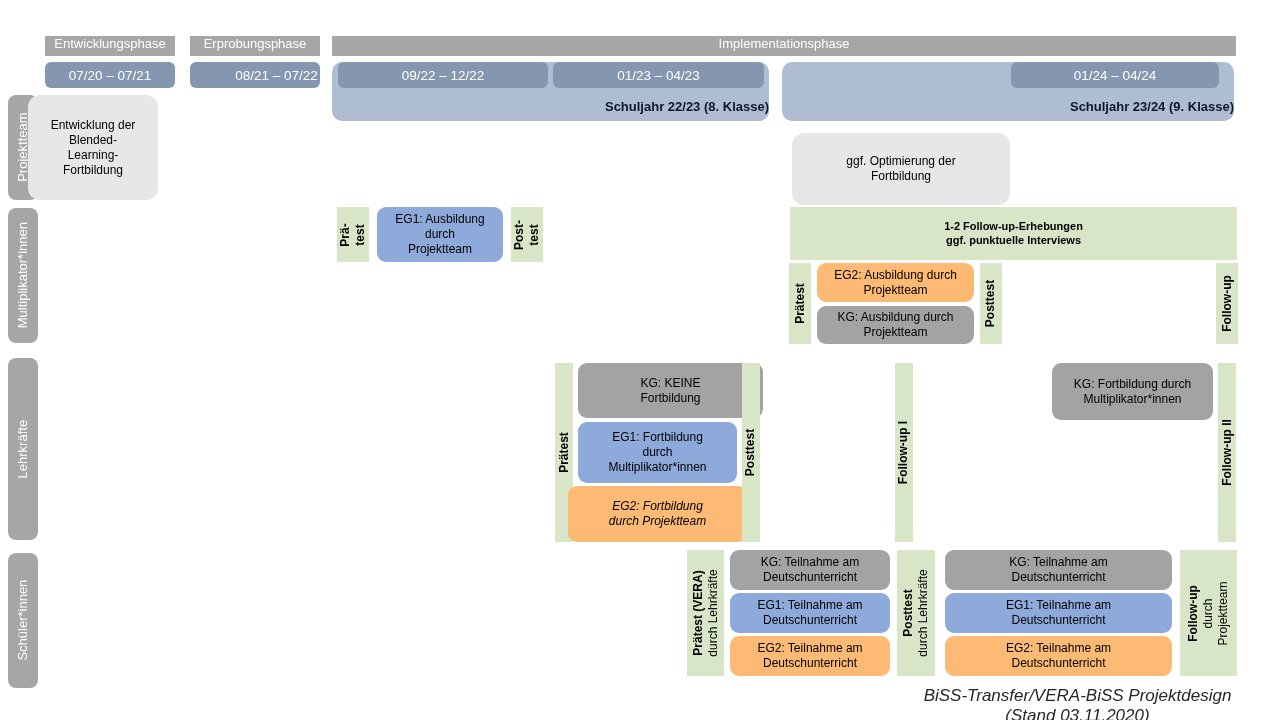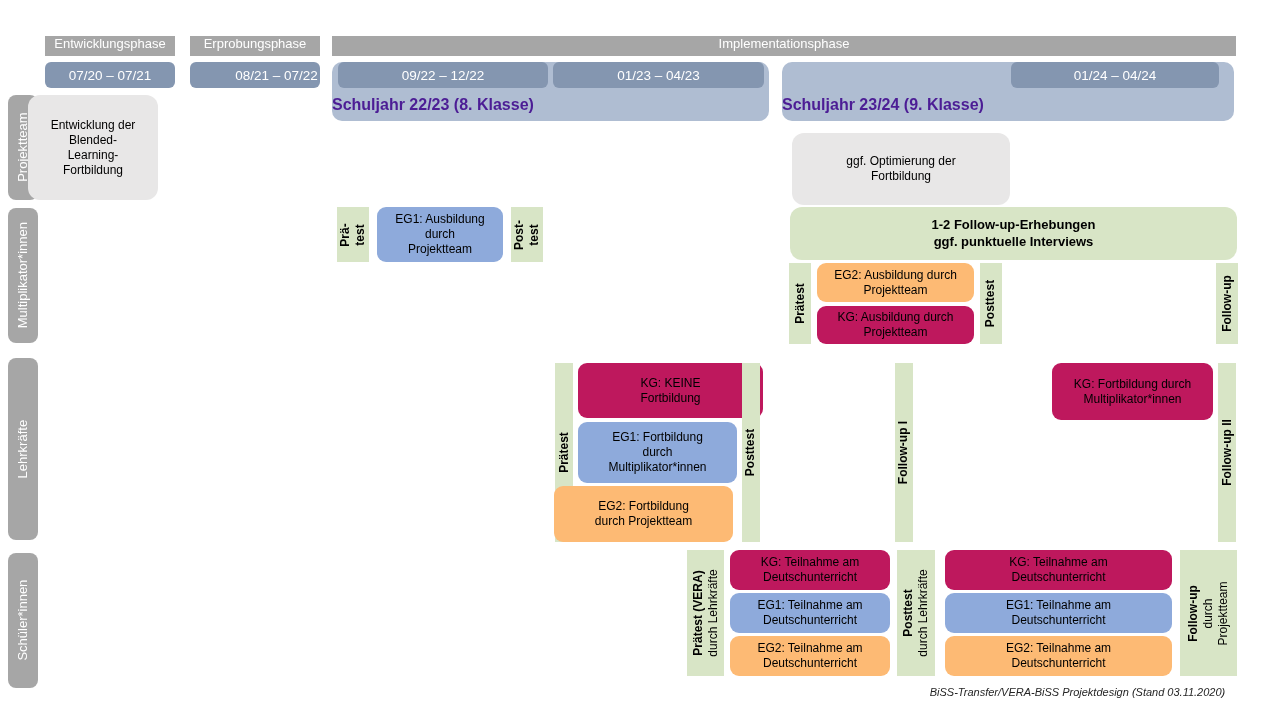--- a/index.html
+++ b/index.html
@@ -1,36 +1,36 @@
 <!DOCTYPE html>
 <html><head>
 <meta charset="utf-8">
 <style>
   html,body{margin:0;padding:0;background:#fff;font-family:"Liberation Sans",sans-serif;}
   #canvas{position:relative;width:1280px;height:720px;background:#fff;overflow:hidden;}
   .abs{position:absolute;box-sizing:border-box;}
   .phasebar{background:#A6A6A6;color:#fff;display:flex;align-items:flex-start;justify-content:center;font-size:13px;}
   .datebar{background:#8496B0;color:#fff;border-radius:6px;display:flex;align-items:center;justify-content:center;font-size:13.5px;}
   .sjband{background:#AFBDD2;border-radius:10px;}
-  .sjlabel{color:#4c1d95;font-weight:bold;font-size:16px;display:flex;align-items:flex-end;justify-content:flex-start;}
+  .sjlabel{color:#0f172a;font-weight:bold;font-size:13px;display:flex;align-items:flex-end;justify-content:flex-end;}
   .box{display:flex;align-items:center;justify-content:center;text-align:center;font-size:12px;color:#000;border-radius:9px;}
   .box span{white-space:pre-line;line-height:1.25;}
   .graylight{background:#E8E7E7;border-radius:12px;}
-  .kg{background:#be185d;}
+  .kg{background:#a3a3a3;}
   .eg1{background:#8EAADB;}
   .eg2{background:#fdba74;}
   .green{background:#D8E5C6;border-radius:0;}
-  .greenwide{background:#D8E5C6;border-radius:12px;font-weight:bold;font-size:13px;}
+  .greenwide{background:#D8E5C6;border-radius:0;font-weight:bold;font-size:11px;}
   .vbox{display:flex;align-items:center;justify-content:center;overflow:visible;}
   .vrot{transform:rotate(-90deg);white-space:nowrap;text-align:center;font-size:12px;font-weight:bold;line-height:1.25;}
   .vrot .ln{display:block;}
   .vrot .sub{font-weight:normal;}
   .sidebarbox{background:#A6A6A6;border-radius:8px;color:#fff;}
   .sidebarbox .vrot{font-weight:normal;font-size:13px;}
-  .caption{font-style:italic;font-size:11px;color:#262626;text-align:center;}
+  .caption{font-style:italic;font-size:17px;color:#262626;text-align:center;}
 </style>
 </head>
 <body>
 
 <div id="canvas">
 
   <div class="abs phasebar" style="left:45px;top:36px;width:130px;height:20px;">
       <span>Entwicklungsphase</span>
     </div>
   <div class="abs phasebar" style="left:190px;top:36px;width:130px;height:20px;">
@@ -134,21 +134,21 @@
     </div>
   <div class="abs box kg" style="left:578px;top:363px;width:185px;height:55px;">
       <span>KG: KEINE
 Fortbildung</span>
     </div>
   <div class="abs box eg1" style="left:578px;top:422px;width:159px;height:61px;">
       <span>EG1: Fortbildung
 durch
 Multiplikator*innen</span>
     </div>
-  <div class="abs box eg2" style="left:554px;top:486px;width:179px;height:56px;">
+  <div class="abs box eg2" style="left:568px;top:486px;width:179px;height:56px;font-style:italic;">
       <span>EG2: Fortbildung
 durch Projektteam</span>
     </div>
   <div class="abs green vbox" style="left:742px;top:363px;width:18px;height:179px;">
       <div class="vrot">Posttest</div>
     </div>
   <div class="abs green vbox" style="left:895px;top:363px;width:18px;height:179px;">
       <div class="vrot">Follow-up I</div>
     </div>
   <div class="abs box kg" style="left:1052px;top:363px;width:161px;height:57px;">

